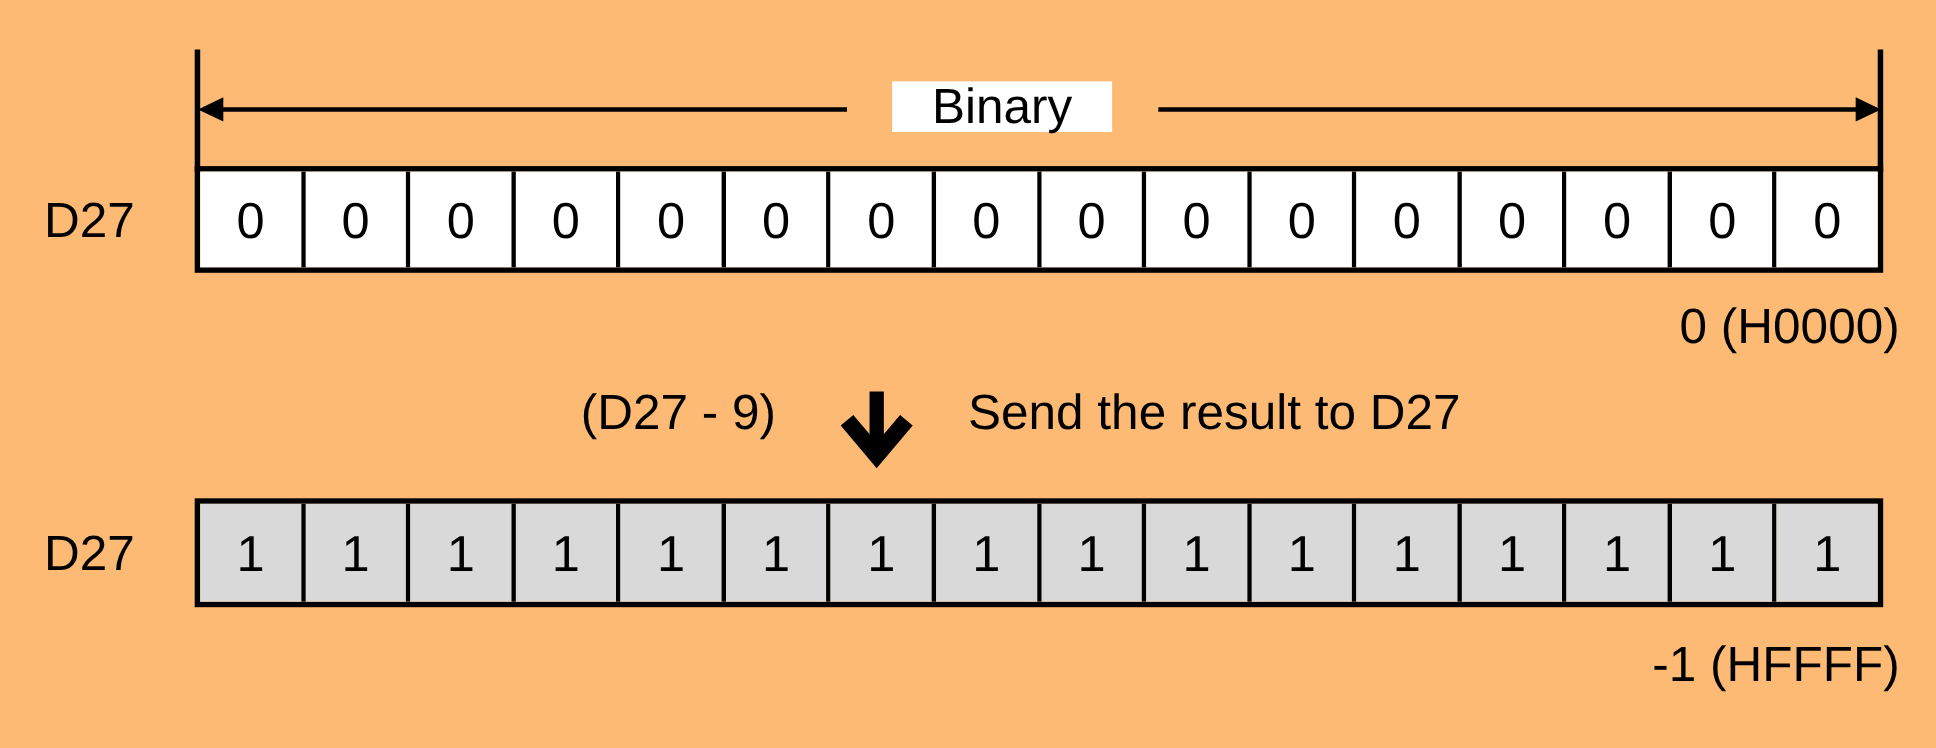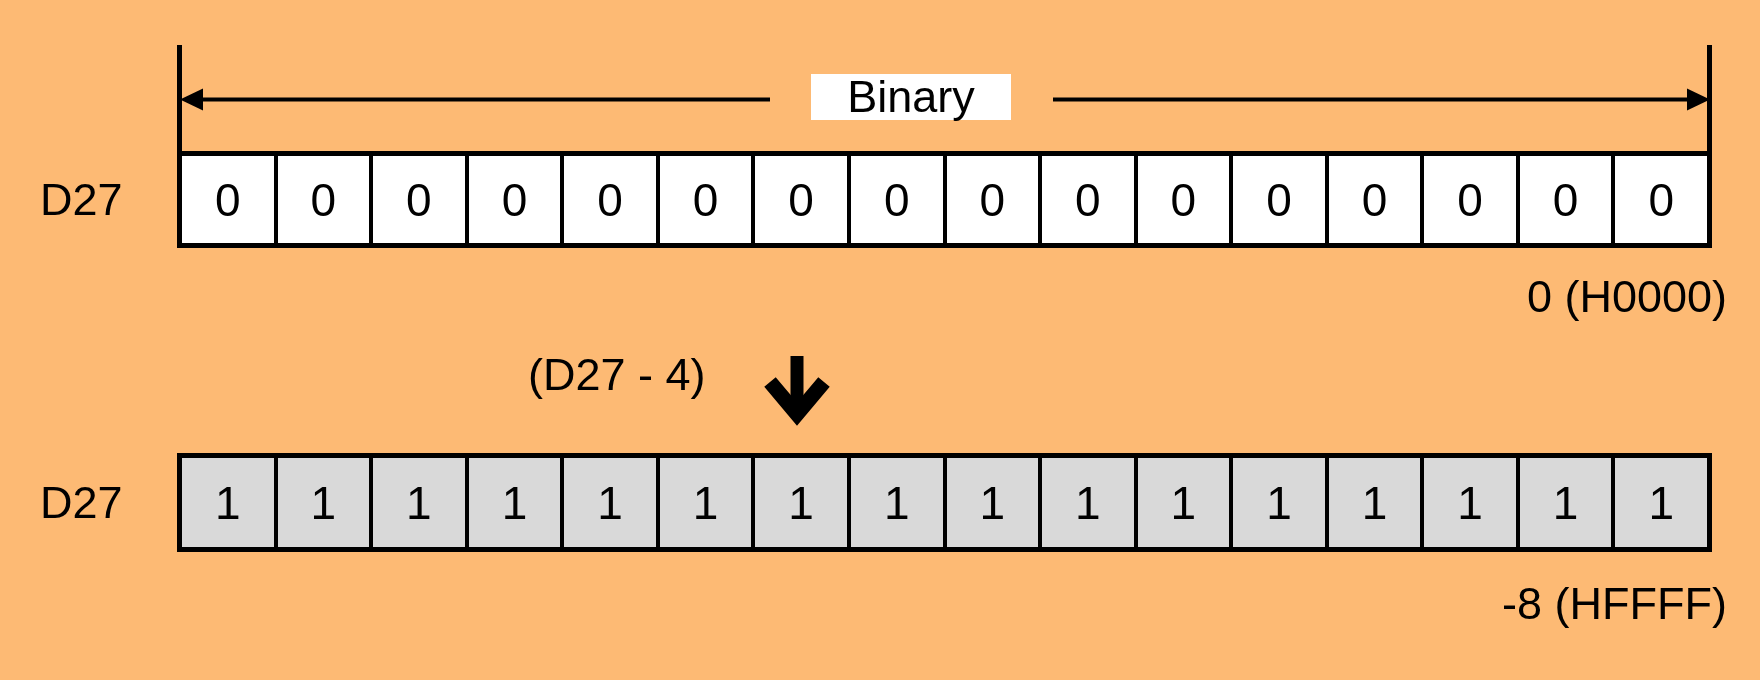--- a/index.html
+++ b/index.html
@@ -79,27 +79,28 @@
     <div class="cell">0</div>
     <div class="cell">0</div>
     <div class="cell">0</div>
     <div class="cell">0</div>
     <div class="cell">0</div>
     <div class="cell">0</div>
   </div>
 
   <div class="txt value-label value-top">0 (H0000)</div>
 
-  <div class="txt op-expression">(D27 - 4)</div>
+  <div class="txt op-expression">(D27 - 9)</div>
 
   <svg class="down-arrow" viewBox="0 0 66 78">
     <line x1="33" y1="2" x2="33" y2="52" stroke="#000" stroke-width="13"></line>
     <path d="M6 28 L33 60 L60 28" fill="none" stroke="#000" stroke-width="15" stroke-linejoin="miter"></path>
   </svg>
 
+  <div class="txt op-description">Send the result to D27</div>
 
   <div class="txt reg-name reg-name-bottom">D27</div>
 
   <div class="register register-bottom">
     <div class="cell">1</div>
     <div class="cell">1</div>
     <div class="cell">1</div>
     <div class="cell">1</div>
     <div class="cell">1</div>
     <div class="cell">1</div>
@@ -108,15 +109,15 @@
     <div class="cell">1</div>
     <div class="cell">1</div>
     <div class="cell">1</div>
     <div class="cell">1</div>
     <div class="cell">1</div>
     <div class="cell">1</div>
     <div class="cell">1</div>
     <div class="cell">1</div>
   </div>
 
-  <div class="txt value-label value-bottom">-8 (HFFFF)</div>
+  <div class="txt value-label value-bottom">-1 (HFFFF)</div>
 
 </div>
 
 </body></html>

